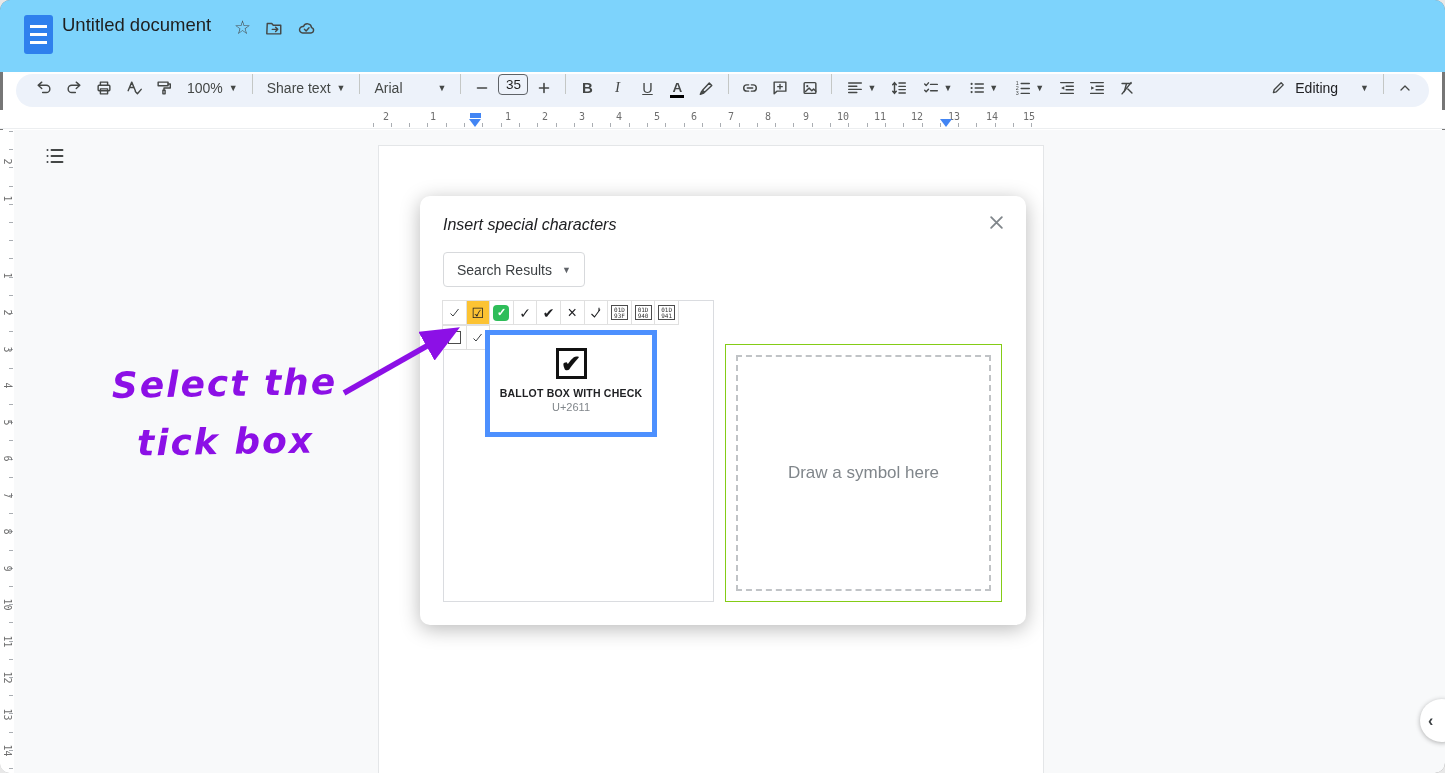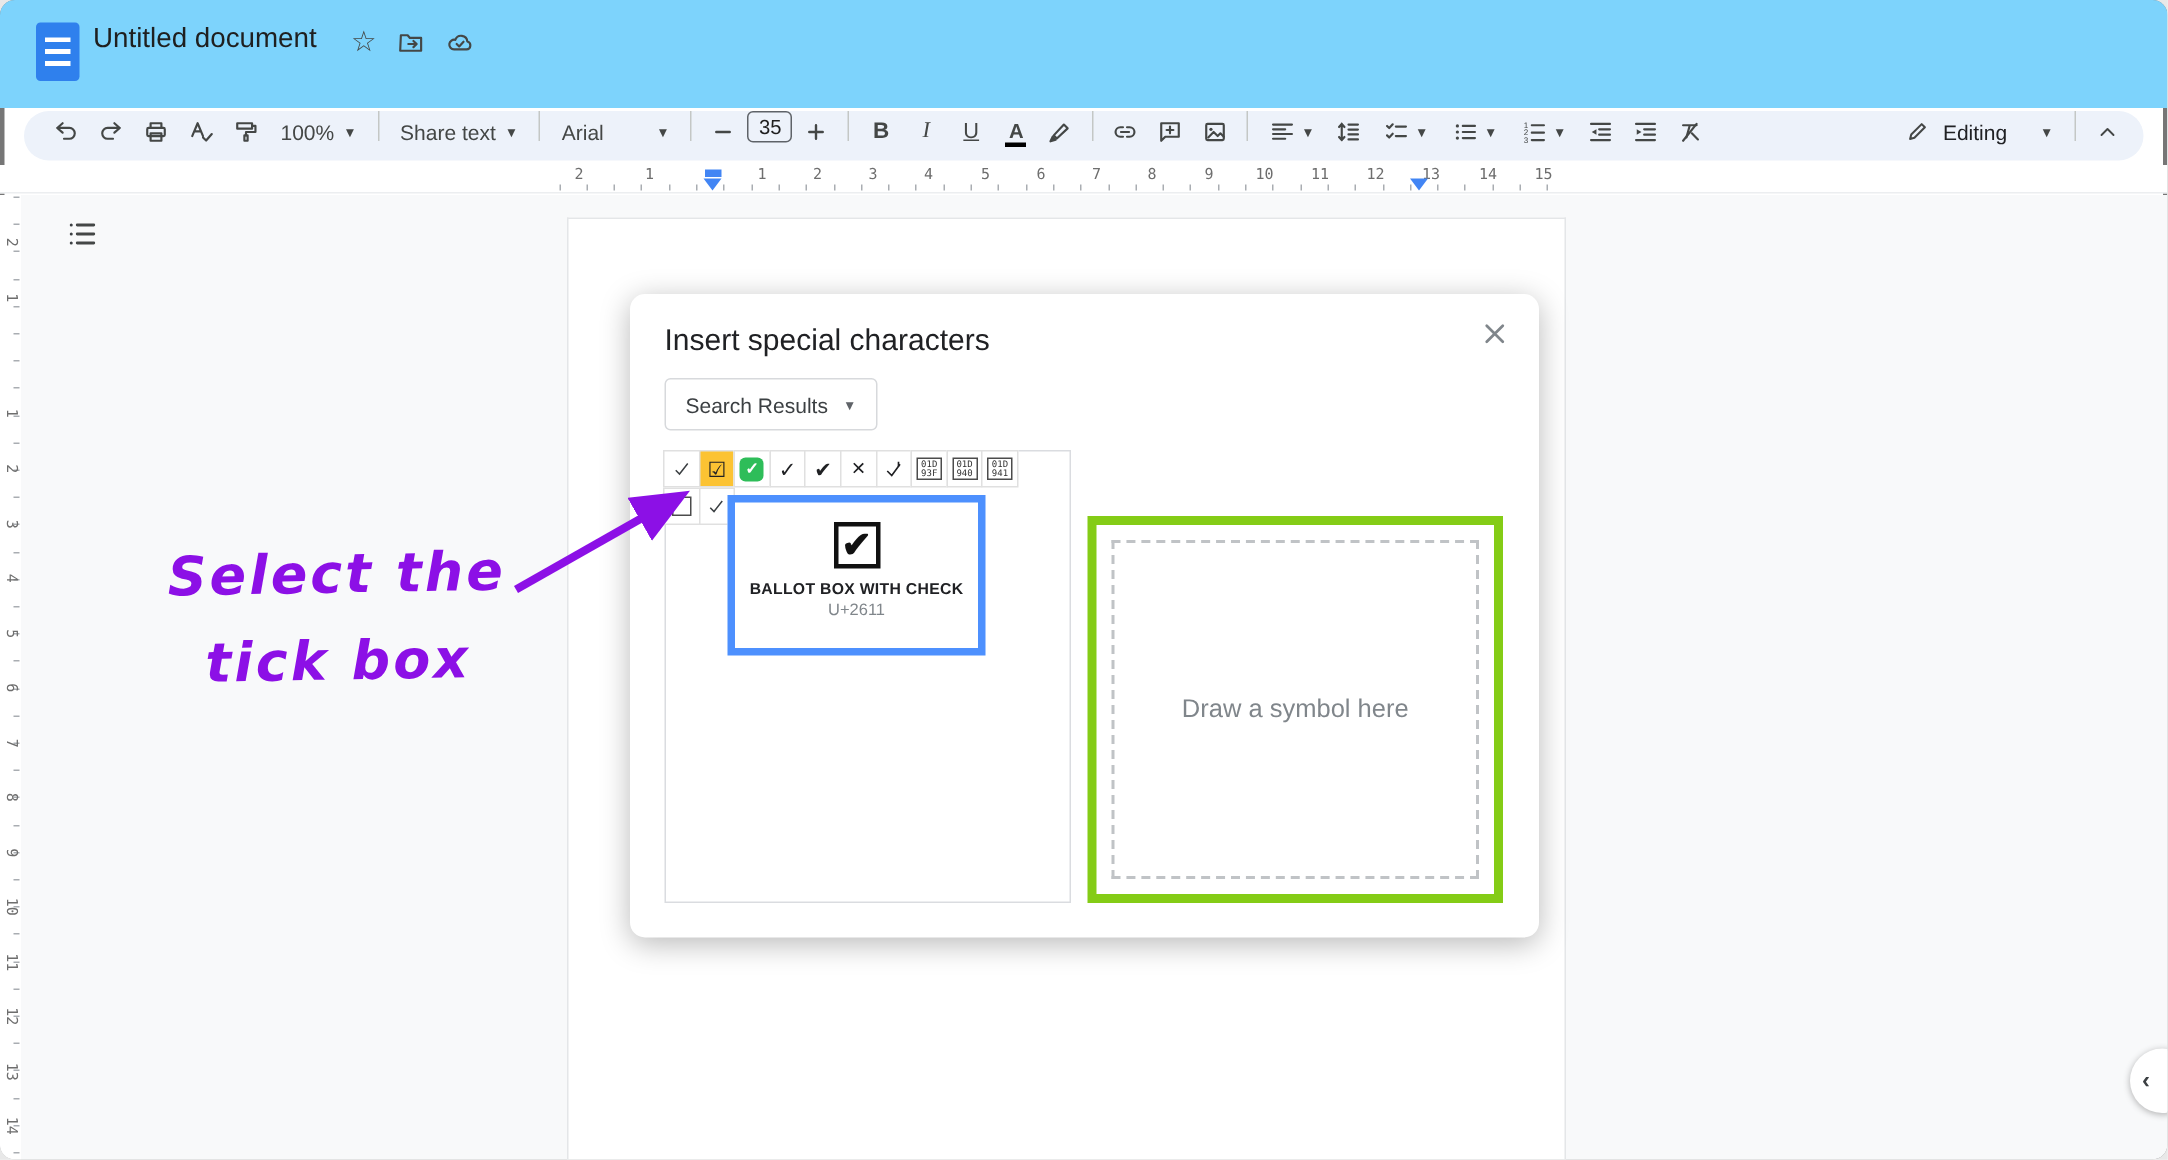--- a/index.html
+++ b/index.html
@@ -58,21 +58,21 @@
   
   .canvas{ position:absolute; left:0; top:130px; width:100%; height:643px; background:#f8f9fa; }
   .page{ position:absolute; left:378px; top:15px; width:666px; height:629px; background:#fff;
     border:1px solid #e4e6e8; border-bottom:none; }
   .outline-btn{ position:absolute; left:42px; top:14px; width:24px; height:24px; display:flex;
     align-items:center; justify-content:center; }
 
   
   .dialog{ position:absolute; left:420px; top:66px; width:606px; height:429px; background:#fff;
     border-radius:10px; box-shadow:0 4px 20px rgba(0,0,0,.28); z-index:5; }
-  .dlg-title{ position:absolute; left:23px; top:20px; font-size:20px; color:#202124; }
+  .dlg-title{ position:absolute; left:23px; top:20px; font-size:16px; color:#202124;font-style:italic; }
   .dlg-close{ position:absolute; right:20px; top:16px; width:20px; height:20px; display:flex;
     align-items:center; justify-content:center; }
   .catbtn{ position:absolute; left:23px; top:56px; height:35px; padding:0 13px; border:1px solid #d7d9dc;
     border-radius:4px; background:#fff; display:flex; align-items:center; gap:10px; font-size:14px; color:#3c4043;
     font-family:"Liberation Sans",sans-serif; }
   .gridpanel{ position:absolute; left:23px; top:104px; width:271px; height:302px; border:1px solid #dadce0; background:#fff; }
   .grow{ position:absolute; left:-1px; display:flex; }
   .cell{ width:24.6px; height:25px; border:1px solid #e0e0e0; margin-left:-1px; display:flex;
     align-items:center; justify-content:center; background:#fff; font-size:14px; color:#202124; }
   .cell.sel{ background:#fcc333; }
@@ -84,21 +84,21 @@
   .hb.small{ width:13px; height:13px; }
   .popup{ position:absolute; left:65px; top:134px; width:172px; height:107px; background:#fff;
     border:5px solid #4d90fe; display:flex; flex-direction:column; align-items:center; z-index:6; }
   .bigbox{ margin-top:13px; width:31px; height:31px; border:3px solid #111; display:flex;
     align-items:center; justify-content:center; font-size:24px; font-weight:700; color:#111; }
   .pname{ margin-top:8px; font-size:10.5px; font-weight:600; color:#202124; letter-spacing:.2px; }
   .pcode{ margin-top:2px; font-size:11px; color:#80868b; }
   .searchbox{ position:absolute; left:305px; top:106px; width:277px; height:30px; border:1px solid #c8cacd;
     background:#fff; display:flex; align-items:center; padding-left:9px; gap:8px; }
   .searchbox span{ font-size:13px; color:#202124; }
-  .drawpanel{ position:absolute; left:305px; top:148px; width:277px; height:258px; border:6px solid #84cc16; background:#fff; }
+  .drawpanel{ position:absolute; left:305px; top:148px; width:277px; height:258px; border:1px solid #84cc16; background:#fff; }
   .dashed{ position:absolute; left:10px; top:10px; right:10px; bottom:10px; border:2px dashed #c0c3c6;
     display:flex; align-items:center; justify-content:center; }
   .drawhint{ font-size:17px; color:#80868b; }
 
   
   .note{ position:absolute; left:95px; top:225px; width:260px; text-align:center; z-index:7;
     color:#8c10e6; font-family:"DejaVu Sans",sans-serif; font-style:italic; font-weight:700;
     font-size:36px; letter-spacing:2px; transform:rotate(-1deg); line-height:1.6; }
   .arrowsvg{ position:absolute; left:330px; top:168px; z-index:7; }
 

